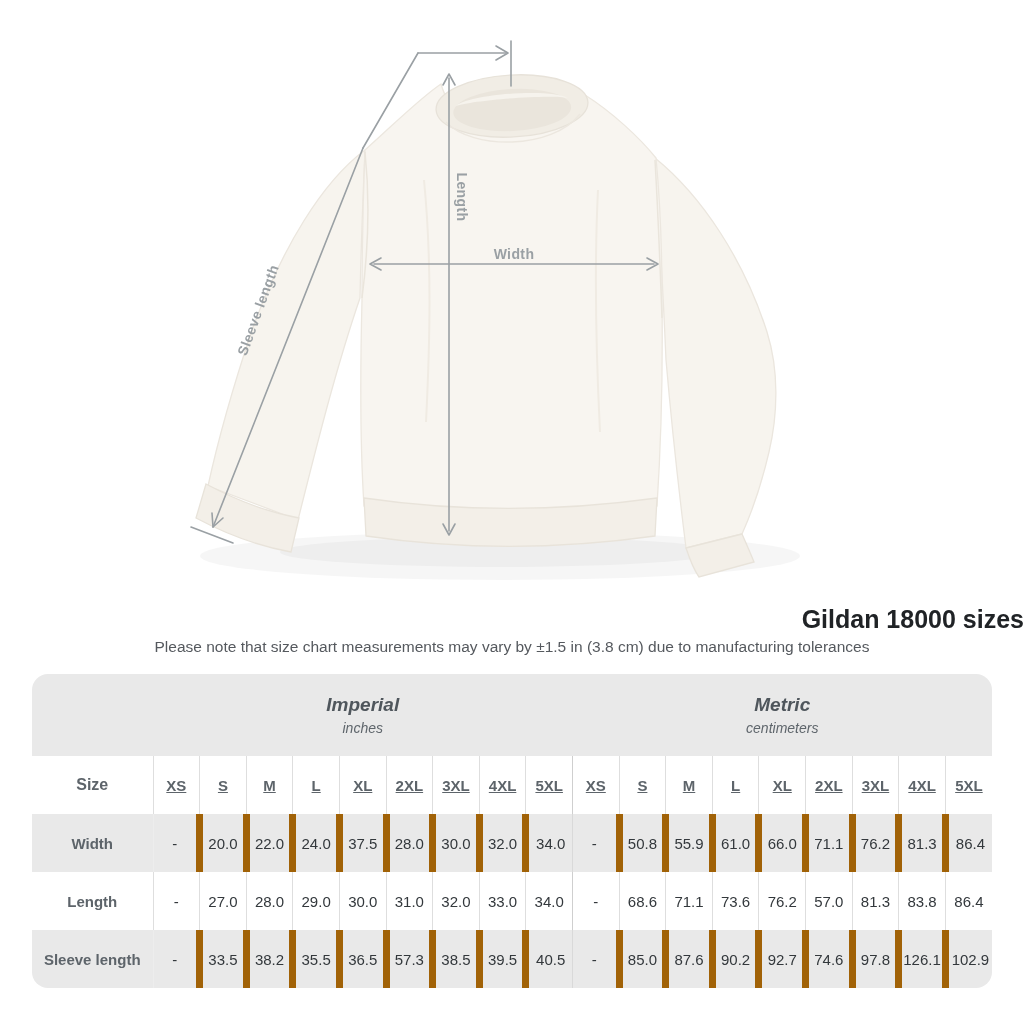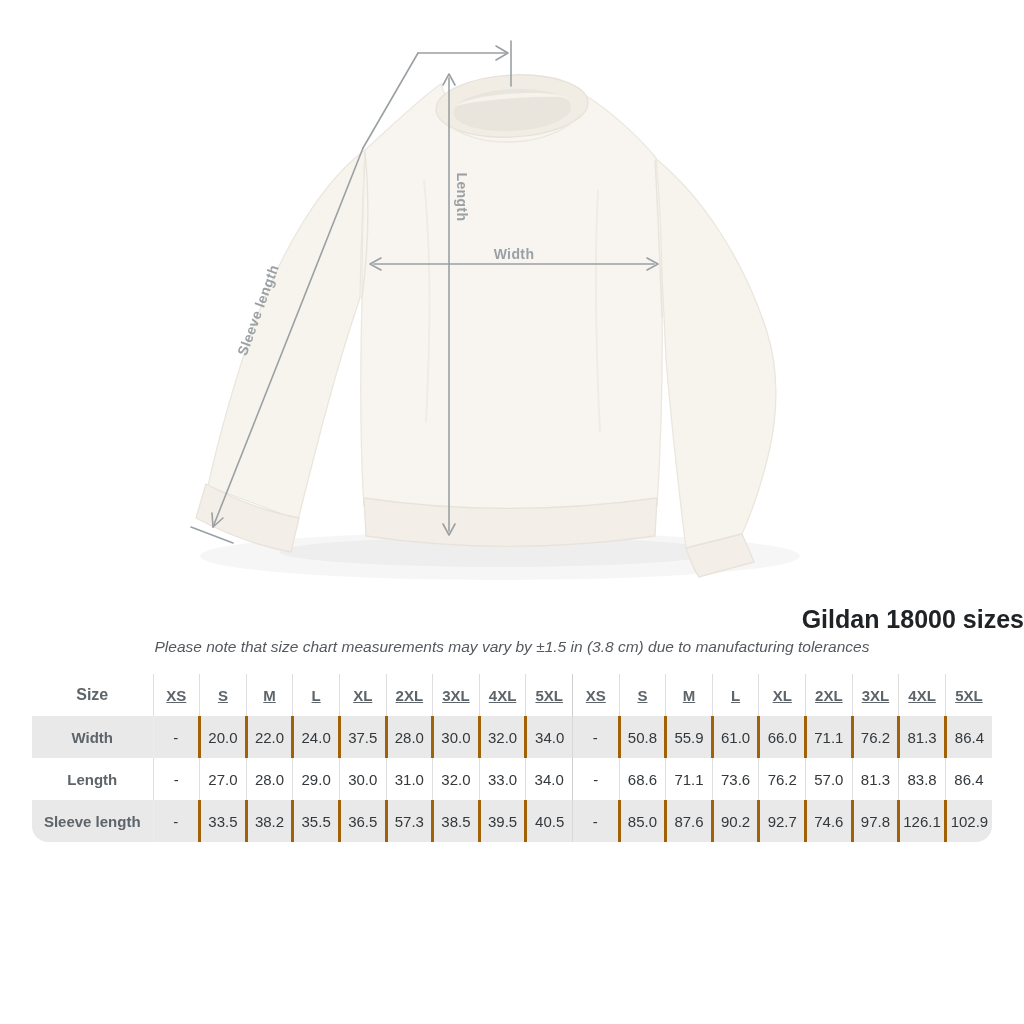--- a/index.html
+++ b/index.html
@@ -17,21 +17,21 @@
   }
   .label-sleeve{left:258px;top:310px;transform:translate(-50%,-50%) rotate(-70deg);}
   .label-length{left:462px;top:197px;transform:translate(-50%,-50%) rotate(90deg);}
   .label-width{left:514px;top:254px;transform:translate(-50%,-50%);}
   
   .title{
     margin:8px 0 3px 0;text-align:right;font-size:25px;line-height:30px;
     font-weight:700;color:#202326;
   }
   .subtitle{
-    text-align:center;font-style:italic;font-size:15.5px;line-height:20px;
+    text-align:center;font-size:15.5px;line-height:20px;
     color:#55595e;margin:0;
   }
   
   .table-wrap{
     width:960px;margin:17px auto 0 auto;border-radius:16px;overflow:hidden;
     background:#ffffff;
   }
   table.size-table{
     width:960px;border-collapse:collapse;table-layout:fixed;
   }
@@ -41,31 +41,31 @@
   }
   .size-table .band{
     background:#e9e9e9;height:82px;
   }
   .band .sys-title{
     font-size:19px;font-weight:700;font-style:italic;color:#4f565c;line-height:24px;
   }
   .band .sys-unit{
     font-size:14px;font-style:italic;font-weight:400;color:#5f666c;line-height:18px;margin-top:2px;
   }
-  .size-table tr.r{height:42px;}
+  .size-table tr.r{height:58px;}
   .size-table tr.r-white{background:#ffffff;}
   .size-table tr.r-gray{background:#e9e9e9;}
   .size-table .rowlab{
     font-weight:700;color:#5d646a;font-size:15px;
   }
   .size-table tr.size-row .cell{font-weight:700;color:#5d646a;text-decoration:underline;}
   .size-table .cell{color:#33383c;font-weight:400;}
   
   .r-white .cell{border-left:1px solid #dedede;}
-  .r-gray  .cell{border-left:3px solid #a16207;}
+  .r-gray  .cell{border-left:7px solid #a16207;}
   .r-white .metric-start{border-left:1px solid #cfcfcf;}
   .r-gray  .metric-start{border-left:1px solid #d9d9d9;}
   .r-gray  .first-data{border-left:1px solid #ededed;}
 </style>
 </head>
 <body>
 
 <div class="photo-area">
   <svg width="1024" height="596" viewBox="0 0 1024 596">
 
@@ -184,20 +184,31 @@
         <col>
         <col>
         <col>
         <col>
         <col>
         <col>
         <col>
     </colgroup>
     <tbody>
 
+      <tr>
+        <td class="band"></td>
+        <td class="band" colspan="9">
+          <div class="sys-title">Imperial</div>
+          <div class="sys-unit">inches</div>
+        </td>
+        <td class="band" colspan="9">
+          <div class="sys-title">Metric</div>
+          <div class="sys-unit">centimeters</div>
+        </td>
+      </tr>
 
       <tr class="r r-white size-row">
         <td class="rowlab" style="font-size:16px">Size</td>
         <td class="cell first-data">XS</td>
         <td class="cell">S</td>
         <td class="cell">M</td>
         <td class="cell">L</td>
         <td class="cell">XL</td>
         <td class="cell">2XL</td>
         <td class="cell">3XL</td>

